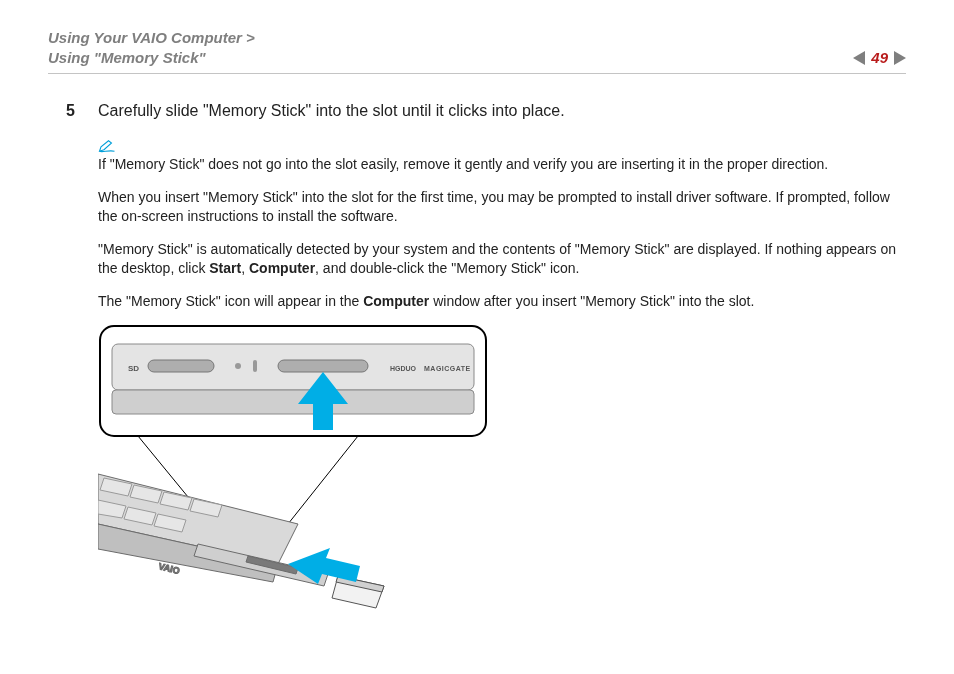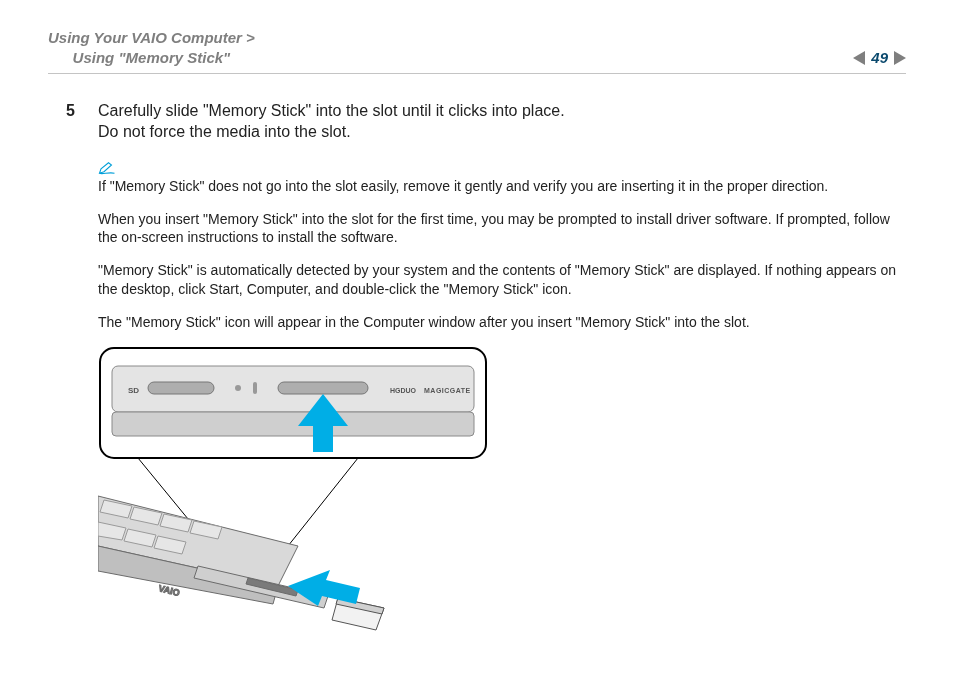--- a/index.html
+++ b/index.html
@@ -17,29 +17,28 @@
   }
   .header {
     display: flex;
     justify-content: space-between;
     align-items: flex-end;
     color: #7f7f7f;
     font-style: italic;
     font-weight: bold;
     font-size: 15px;
     margin-bottom: 4px;
-    text-align: center;
   }
   .header-left { line-height: 1.35; }
   .header-right {
     display: flex;
     align-items: center;
     gap: 6px;
     font-style: italic;
-    color: #0c4a6e;
+    color: #b91c1c;
   }
   .arrow-left, .arrow-right {
     display: inline-block;
     width: 0; height: 0;
     border-top: 7px solid transparent;
     border-bottom: 7px solid transparent;
   }
   .arrow-left { border-right: 12px solid #7f7f7f; }
   .arrow-right { border-left: 12px solid #7f7f7f; }
   .divider {
@@ -63,21 +62,21 @@
     gap: 4px;
     color: #009fd9;
     margin-bottom: 2px;
   }
   .pencil-icon { width: 18px; height: 14px; }
   .para {
     margin-left: 32px;
     margin-bottom: 14px;
     font-size: 14px;
   }
-  .para .b { font-weight: normal; }
+  .para .b { font-weight: bold; }
   .figure {
     margin-left: 32px;
     margin-top: 10px;
     width: 400px;
     height: 300px;
     font-weight: bold;
   }
 </style>
 </head>
 <body>
@@ -94,21 +93,20 @@
   </div>
 </div>
 <hr class="divider">
 
 <div class="content">
 
   <div class="step-row">
     <div class="step-num">5</div>
     <div class="step-body">
       <span>Carefully slide "Memory Stick" into the slot until it clicks into place.</span><br>
-      <span>Do not force the media into the slot.</span>
     </div>
   </div>
 
   <div class="note-line">
     <svg class="pencil-icon" viewBox="0 0 24 18">
       <path d="M2 16 L4 10 L14 2 L18 5 L8 14 Z" fill="none" stroke="#009fd9" stroke-width="1.4"></path>
       <path d="M2 16 C6 18 14 14 22 16" fill="none" stroke="#009fd9" stroke-width="1.4"></path>
     </svg>
   </div>
   <div class="para">If "Memory Stick" does not go into the slot easily, remove it gently and verify you are inserting it in the proper direction.</div>

